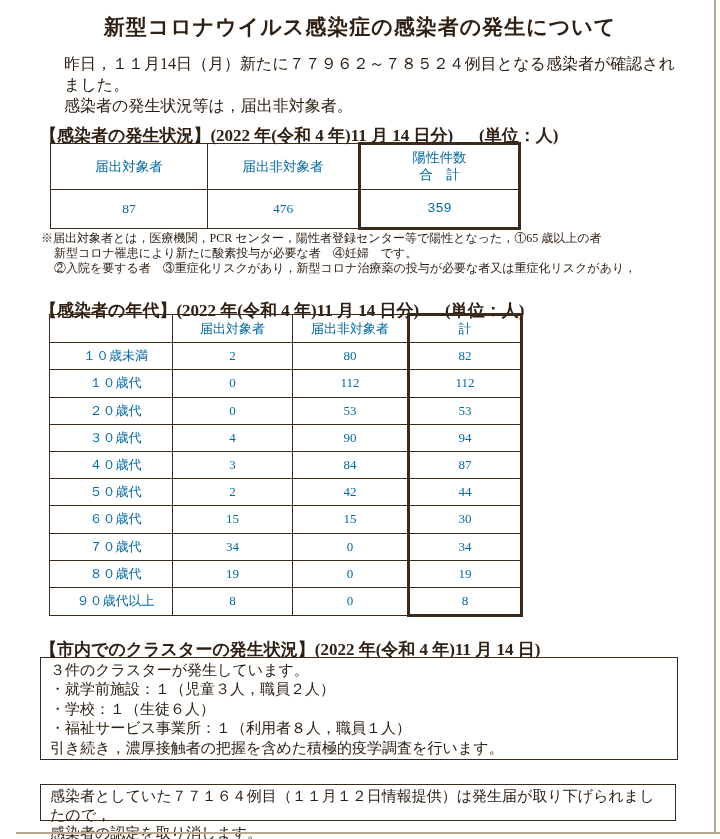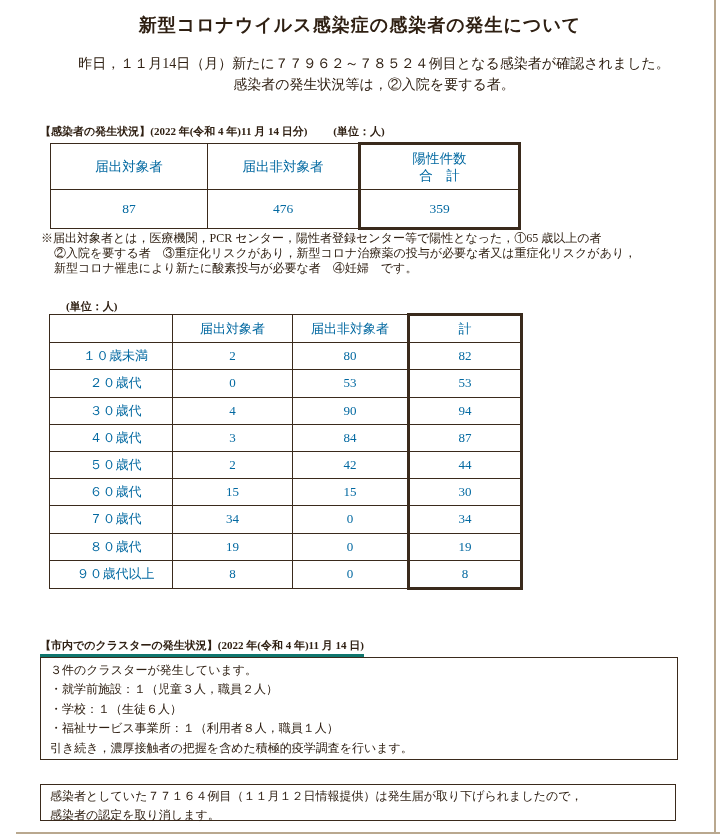--- a/index.html
+++ b/index.html
@@ -3,47 +3,47 @@
 <meta charset="utf-8">
 <style>
   html,body { margin:0; padding:0; background:#fff; }
   .doc {
     position:relative; width:720px; height:839px; background:#ffffff;
     font-family:"Liberation Serif","DejaVu Serif",serif;
     color:#2f2013; overflow:hidden;
   }
   .title {
     position:absolute; top:13px; left:0; width:720px; text-align:center;
-    font-size:18px; font-weight:bold; letter-spacing:1px;
+    font-size:21px; font-weight:bold; letter-spacing:1px;
   }
   .intro {
     position:absolute; top:53px; left:64px; width:620px;
-    font-size:14px; line-height:21px;text-align:center;
+    font-size:16px; line-height:21px;
   }
   .sec-heading {
     position:absolute; display:flex; align-items:flex-end;
-    font-weight:bold; font-size:11px; white-space:nowrap;
+    font-weight:bold; font-size:17px; white-space:nowrap;
   }
   .sec-heading .unit { margin-left:26px; }
   #heading-status { top:124px; left:40px; }
   #heading-age { top:299px; left:40px; }
   #heading-cluster { top:638px; left:40px; }
   #heading-cluster .htext { border-bottom:6px solid #0f766e; padding-bottom:1px;font-family:Liberation Serif, serif; }
 
   table.t { border-collapse:collapse; position:absolute; table-layout:fixed; }
   table.t td {
     border:1.6px solid #3a2a1c; text-align:center; padding:0;
     font-size:13.5px; color:#0369a1;
   }
   
   #table-status { top:142px; left:50px; }
   #table-status td { vertical-align:middle; }
   #table-status .c1 { width:156px; }
   #table-status .c2 { width:150px; }
-  #table-status .c3 { width:157px; }
+  #table-status .c3 { width:157px;font-family:Liberation Mono, monospace; }
   #table-status tr.hdr td { height:44px; }
   #table-status tr.val td { height:37px; }
   #table-status .sum { border-left-width:3px; border-right-width:3px; }
   #table-status tr.hdr .sum { border-top-width:3px; line-height:17px; }
   #table-status tr.val .sum { border-bottom-width:3px; }
 
   .note {
     position:absolute; top:231px; left:41px; width:660px;
     font-size:12px; line-height:15px;
   }
@@ -55,38 +55,38 @@
   #table-age .c1 { width:113px; text-align:center; padding-left:9px; }
   #table-age .c2 { width:119px; }
   #table-age .c3 { width:114px; }
   #table-age .c4 { width:110px; }
   #table-age td.sum { border-left-width:3px; border-right-width:3px; }
   #table-age tr.hdr td.sum { border-top-width:3px; }
   #table-age tr.last td.sum { border-bottom-width:3px; }
 
   .box {
     position:absolute; box-sizing:border-box; border:1.6px solid #3a2a1c;
-    font-size:12px; background:#fff;
+    font-size:15px; background:#fff;
   }
   #cluster-box { top:657px; left:40px; width:638px; height:103px; padding:3px 9px; line-height:19.4px; }
   #retraction-box { top:784px; left:40px; width:636px; height:37px; padding:2px 9px; line-height:18.5px; }
 
   .frame-right  { position:absolute; top:0; left:714px; width:2px; height:834px; background:#b9a88f; }
   .frame-bottom { position:absolute; top:832px; left:16px; width:704px; height:2px; background:#b9a88f; }
 </style>
 </head>
 <body>
 
 <div class="doc">
 
   <div class="title">新型コロナウイルス感染症の感染者の発生について</div>
 
   <div class="intro">
     <div>昨日，１１月14日（月）新たに７７９６２～７８５２４例目となる感染者が確認されました。</div>
-    <div>感染者の発生状況等は，②入院を要する者。</div>
+    <div>感染者の発生状況等は，届出非対象者。</div>
   </div>
 
   <div class="sec-heading" id="heading-status">
     <span class="htext">【感染者の発生状況】(2022 年(令和 4 年)11 月 14 日分)</span>
     <span class="unit">(単位：人)</span>
   </div>
 
   <table class="t" id="table-status">
     <tbody>
         <tr class="hdr">
@@ -100,43 +100,50 @@
     <tr class="val">
       <td class="c1">87</td>
       <td class="c2">476</td>
       <td class="c3 sum">359</td>
     </tr>
   </tbody>
     </table>
 
   <div class="note">
     <div>※届出対象者とは，医療機関，PCR センター，陽性者登録センター等で陽性となった，①65 歳以上の者</div>
+    <div class="indent">新型コロナ罹患により新たに酸素投与が必要な者　④妊婦　です。</div>
     <div class="indent">②入院を要する者　③重症化リスクがあり，新型コロナ治療薬の投与が必要な者又は重症化リスクがあり，</div>
-    <div class="indent">新型コロナ罹患により新たに酸素投与が必要な者　④妊婦　です。</div>
   </div>
 
   <div class="sec-heading" id="heading-age">
+    <span class="htext">【感染者の年代】(2022 年(令和 4 年)11 月 14 日分)</span>
     <span class="unit">(単位：人)</span>
   </div>
 
   <table class="t" id="table-age">
     <tbody>
         <tr class="hdr">
       <td class="c1"></td>
       <td class="c2">届出対象者</td>
       <td class="c3">届出非対象者</td>
       <td class="c4 sum">計</td>
     </tr>
     <tr>
       <td class="c1">１０歳未満</td>
       <td class="c2">2</td>
       <td class="c3">80</td>
       <td class="c4 sum">82</td>
     </tr>
     <tr>
+      <td class="c1">１０歳代</td>
+      <td class="c2">0</td>
+      <td class="c3">112</td>
+      <td class="c4 sum">112</td>
+    </tr>
+    <tr>
       <td class="c1">２０歳代</td>
       <td class="c2">0</td>
       <td class="c3">53</td>
       <td class="c4 sum">53</td>
     </tr>
     <tr>
       <td class="c1">３０歳代</td>
       <td class="c2">4</td>
       <td class="c3">90</td>
       <td class="c4 sum">94</td>

